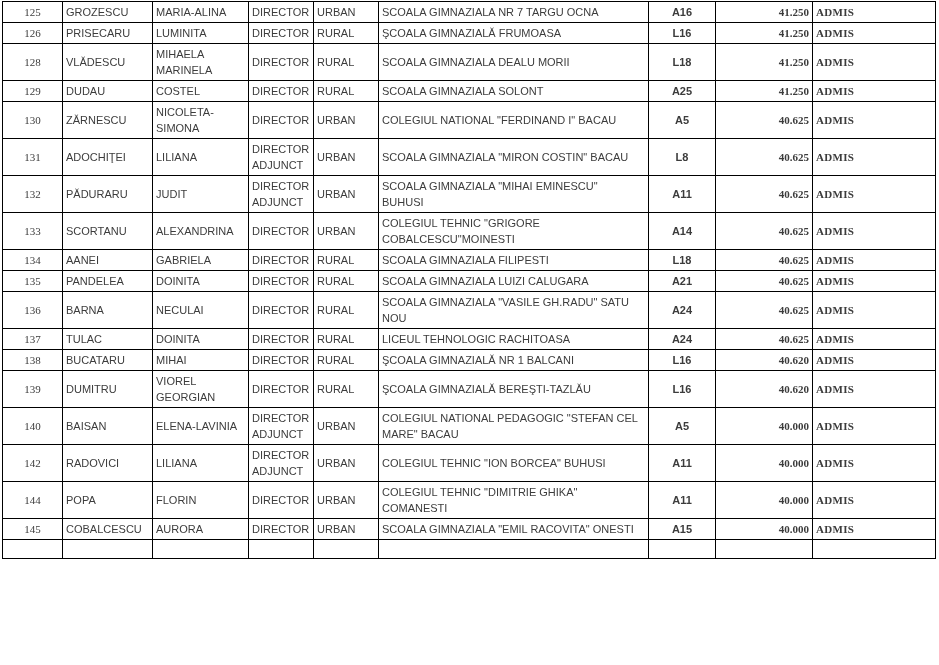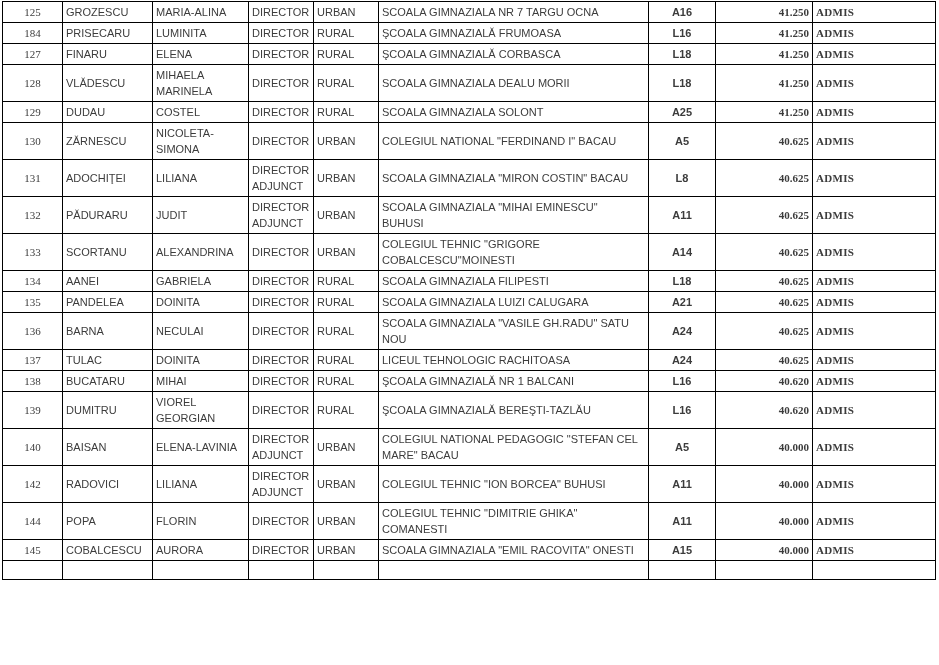--- a/index.html
+++ b/index.html
@@ -92,38 +92,27 @@
           <td class="c-last">GROZESCU</td>
           <td class="c-first">MARIA-ALINA</td>
           <td class="c-pos">DIRECTOR</td>
           <td class="c-env">URBAN</td>
           <td class="c-school">SCOALA GIMNAZIALA NR 7 TARGU OCNA</td>
           <td class="c-code">A16</td>
           <td class="c-score">41.250</td>
           <td class="c-result">ADMIS</td>
         </tr>
         <tr>
-          <td class="c-no">184</td>
+          <td class="c-no">126</td>
           <td class="c-last">PRISECARU</td>
           <td class="c-first">LUMINITA</td>
           <td class="c-pos">DIRECTOR</td>
           <td class="c-env">RURAL</td>
           <td class="c-school">ŞCOALA GIMNAZIALĂ FRUMOASA</td>
           <td class="c-code">L16</td>
-          <td class="c-score">41.250</td>
-          <td class="c-result">ADMIS</td>
-        </tr>
-        <tr>
-          <td class="c-no">127</td>
-          <td class="c-last">FINARU</td>
-          <td class="c-first">ELENA</td>
-          <td class="c-pos">DIRECTOR</td>
-          <td class="c-env">RURAL</td>
-          <td class="c-school">ŞCOALA GIMNAZIALĂ CORBASCA</td>
-          <td class="c-code">L18</td>
           <td class="c-score">41.250</td>
           <td class="c-result">ADMIS</td>
         </tr>
         <tr>
           <td class="c-no">128</td>
           <td class="c-last">VLĂDESCU</td>
           <td class="c-first">MIHAELA
 MARINELA</td>
           <td class="c-pos">DIRECTOR</td>
           <td class="c-env">RURAL</td>

